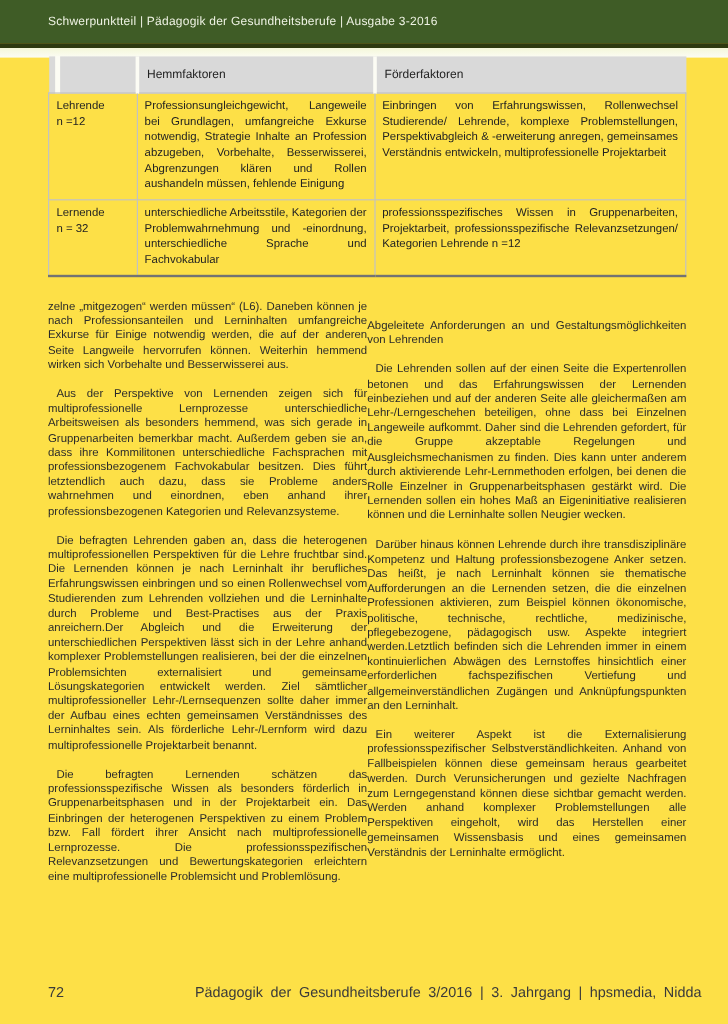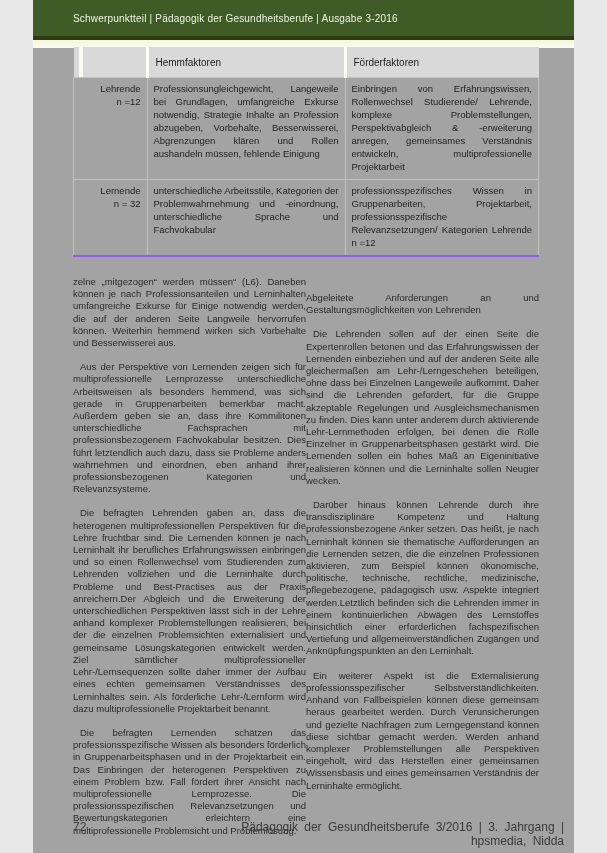--- a/index.html
+++ b/index.html
@@ -1,19 +1,19 @@
 <!DOCTYPE html>
 <html lang="de"><head>
 <meta charset="utf-8">
 <style>
   html,body{margin:0;padding:0;}
   body{background:#e8e8e8;font-family:"Liberation Sans",sans-serif;}
   .page{
-    position:relative;width:541px;height:853px;margin:0 auto;
-    background:#a3a3a3;overflow:hidden;color:#262626;
+    position:relative;width:607px;height:853px;margin:0 auto;
+    background:#fde047;overflow:hidden;color:#262626;
   }
   
   .topbar{
     position:absolute;top:0;left:0;right:0;height:36px;
     background:#3F5C26;
   }
   .topbar .bartext{
     display:block;padding-left:40px;line-height:37px;
     color:#EFF3E4;font-size:10px;letter-spacing:.2px;
   }
@@ -30,38 +30,38 @@
     text-align:left;vertical-align:middle;padding:0 0 0 7px;
   }
   .factors-table th.corner{
     background:linear-gradient(to right,#D9D9D9 0px,#D9D9D9 5px,#FCFCF4 5px,#FCFCF4 9px,#D9D9D9 9px);
   }
   .factors-table th.gap{border-left:3px solid #FCFCF4;}
   .factors-table td{
     border:1px solid #C2C2C2;vertical-align:top;
     padding:4px 6px 6px 6px;text-align:justify;
   }
-  .factors-table tbody tr:last-child td{border-bottom:2px solid #8b5cf6;}
-  .factors-table td.rowhead{text-align:right;}
+  .factors-table tbody tr:last-child td{border-bottom:2px solid #737373;}
+  .factors-table td.rowhead{text-align:left;}
   .col-label{width:65px;}
   .col-hemm{width:188px;}
   .caption{
     margin-top:9px;font-size:8px;font-style:italic;color:#4a4a4a;letter-spacing:.1px;
   }
   
   .columns{display:flex;margin-top:19px;}
   .col{flex:1;font-size:9.5px;line-height:12.2px;text-align:justify;color:#2a2a2a;}
   .col p{margin:0 0 12px 0;text-indent:7px;}
   .col p.noindent{text-indent:0;}
   .col .subhead{margin:12px 0 0 0;text-indent:0;}
   .col .afterhead{text-indent:7px;margin-top:12px;}
   
   .footer{position:absolute;bottom:21px;left:40px;right:0;height:12px;font-size:12px;color:#3a3a3a;}
   .pagenum{position:absolute;left:0;top:0;}
-  .footer-text{position:absolute;left:110px;right:10px;top:0;text-align:right;word-spacing:3px;}
+  .footer-text{position:absolute;left:110px;right:10px;top:0;text-align:center;word-spacing:3px;}
 </style>
 </head>
 <body>
 
 <div class="page">
 
   <div class="topbar">
     <span class="bartext">Schwerpunktteil | Pädagogik der Gesundheitsberufe | Ausgabe 3-2016</span>
   </div>
   <div class="topbar-line"></div>

